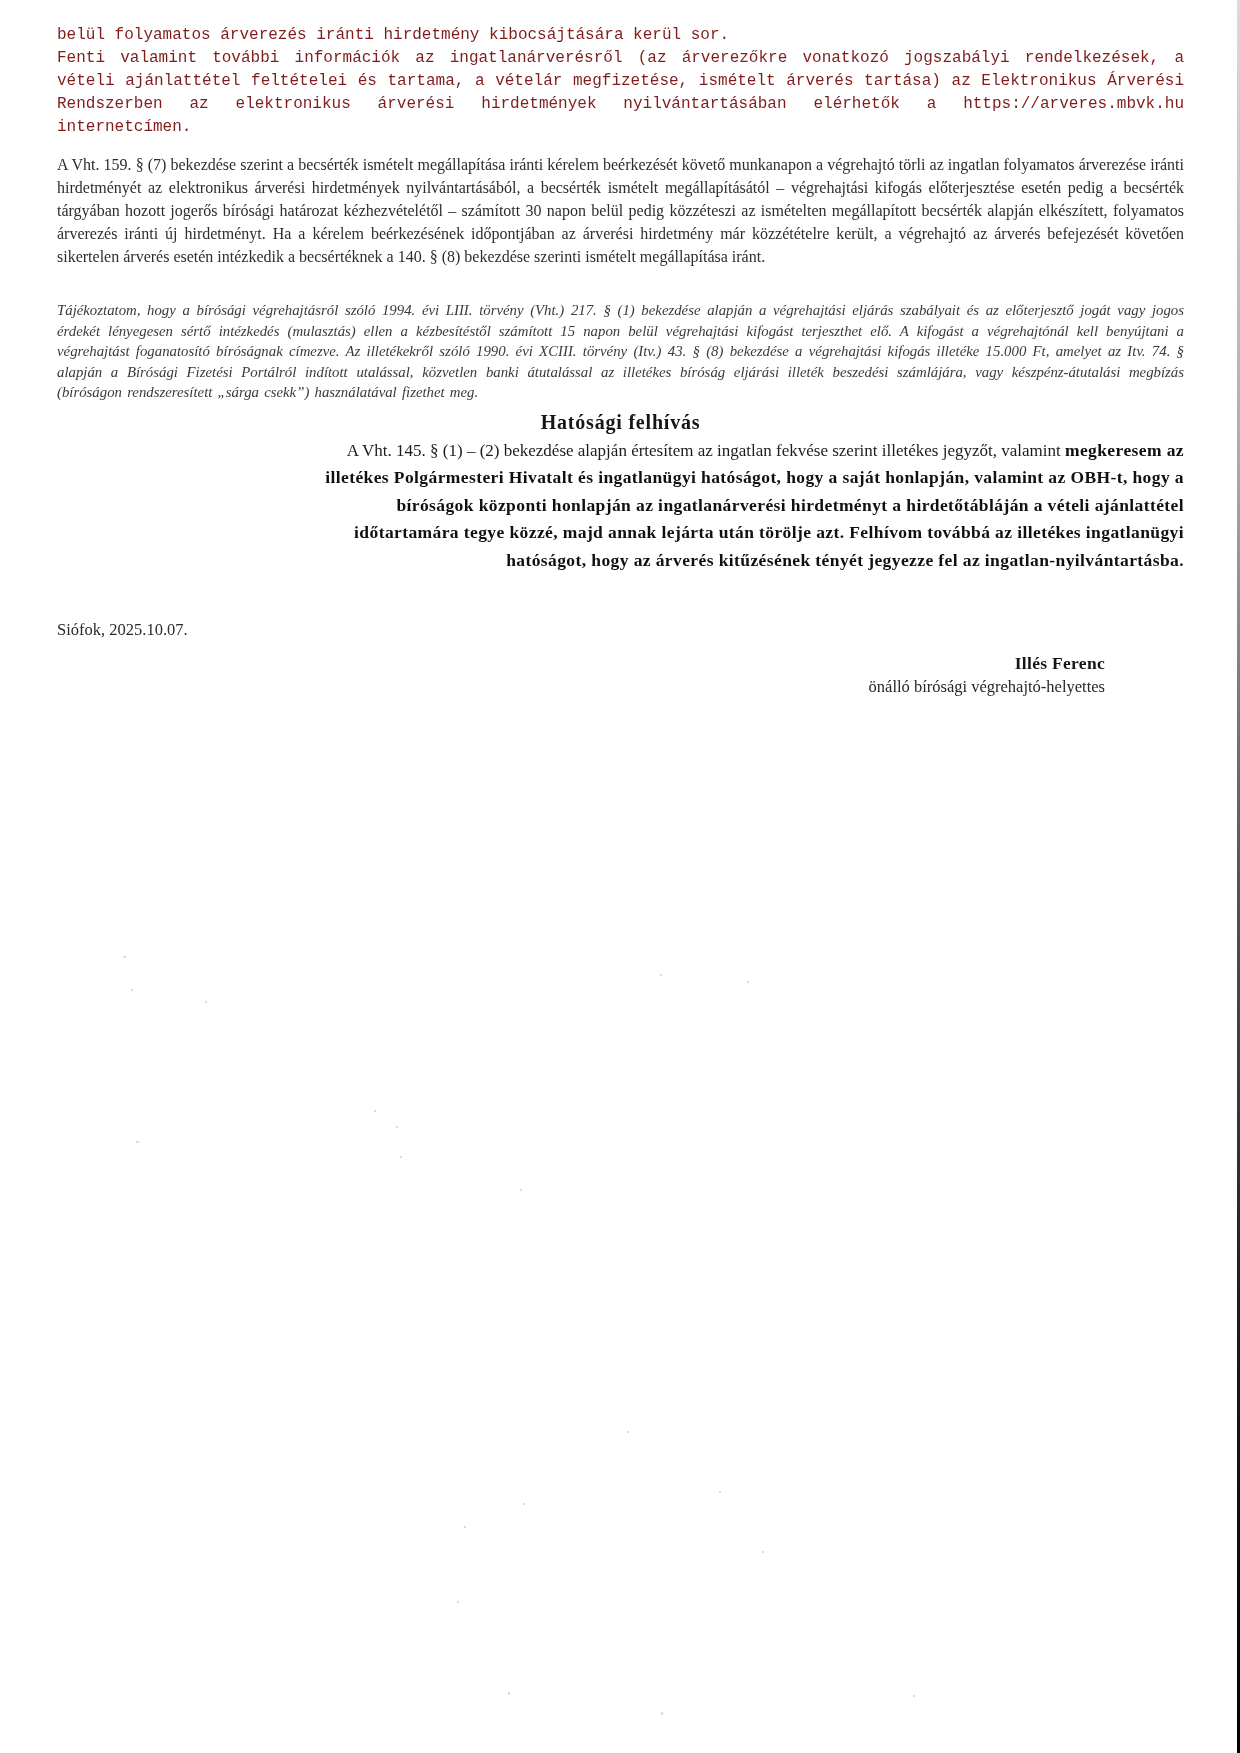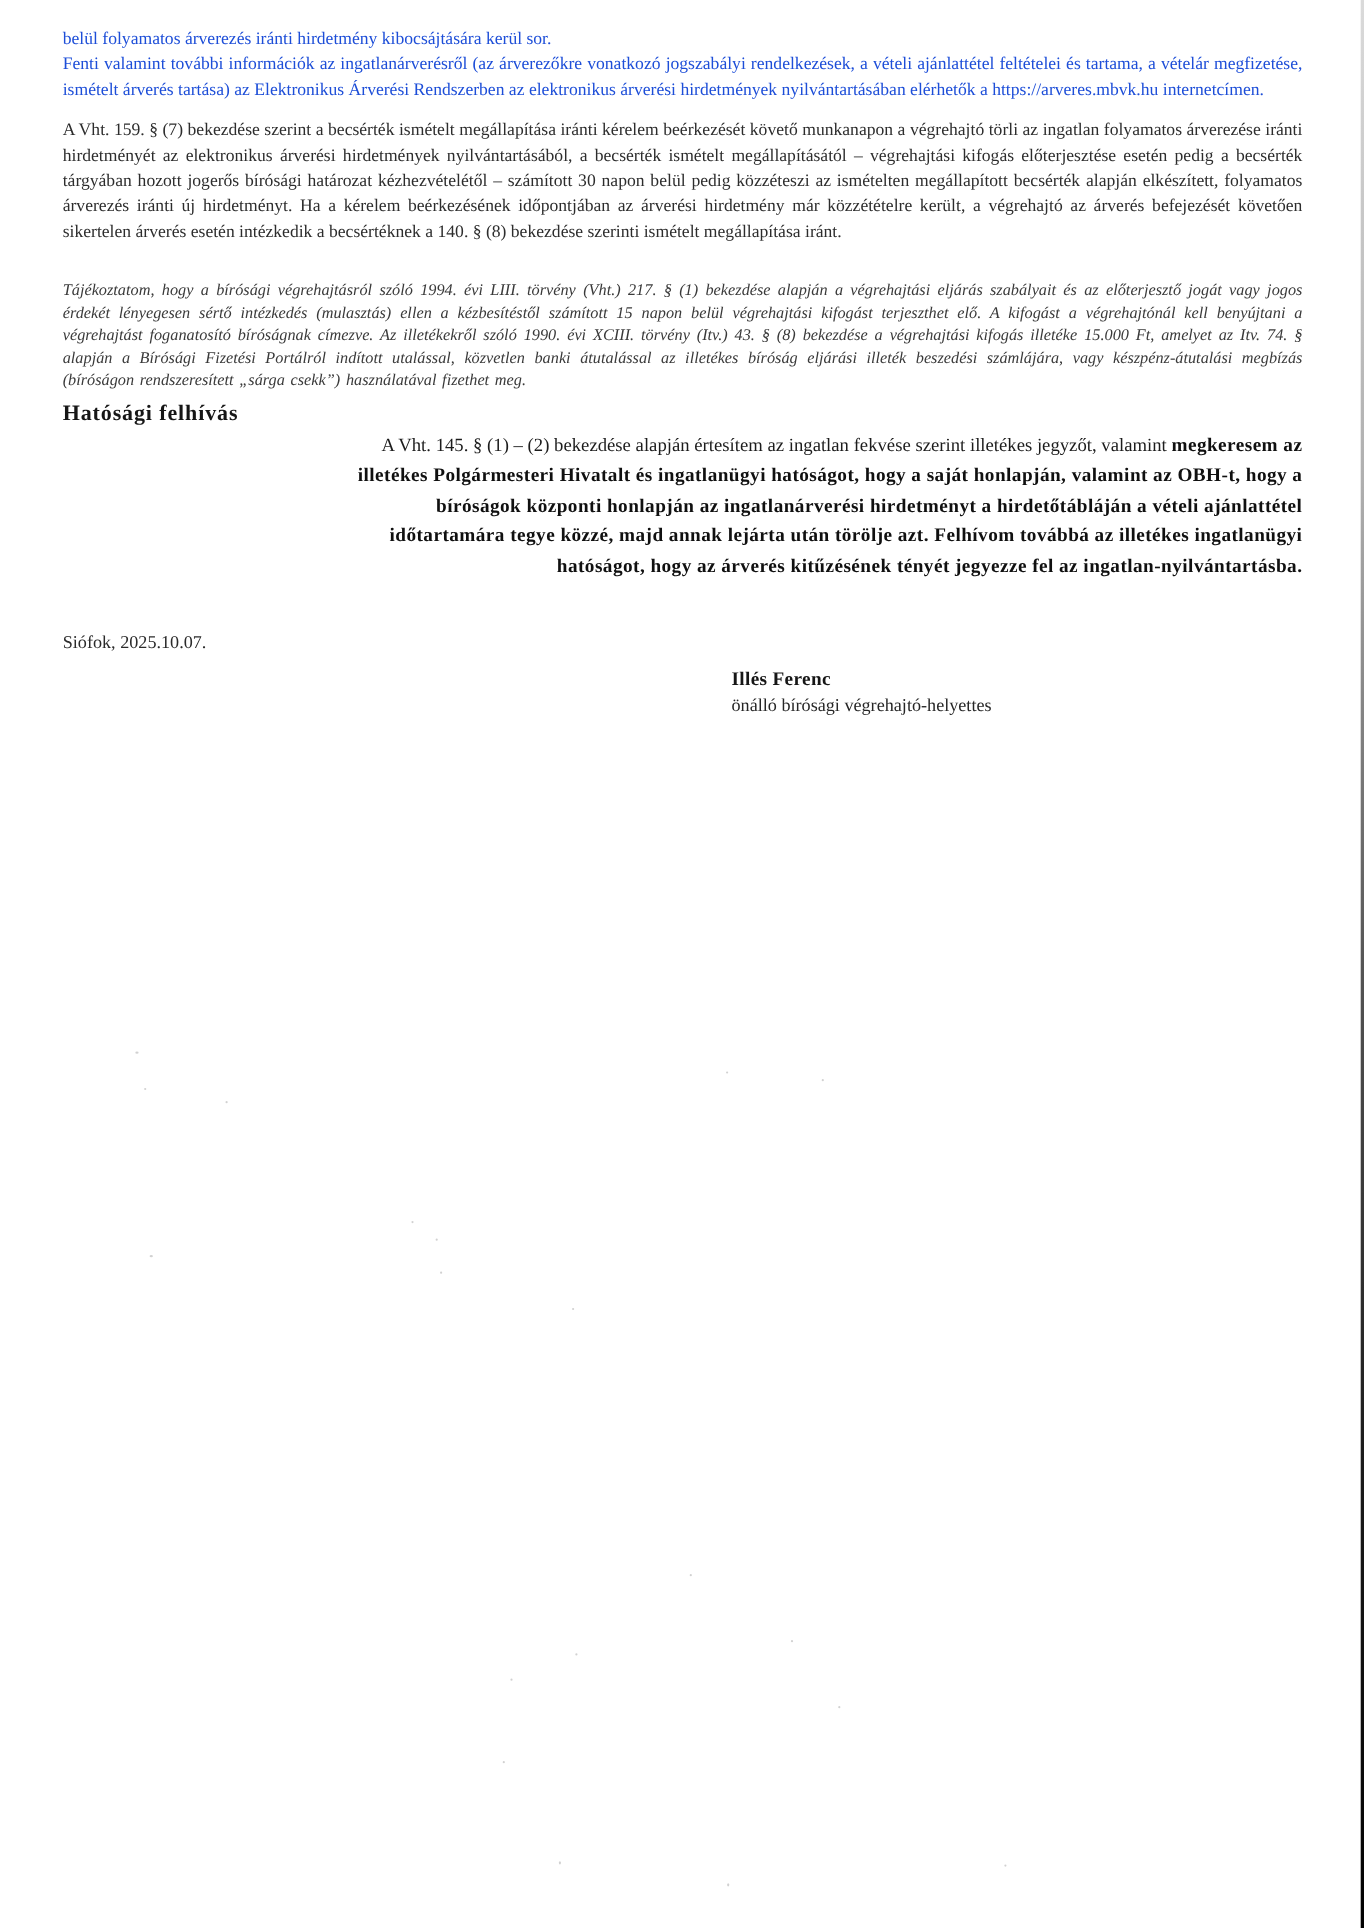--- a/index.html
+++ b/index.html
@@ -12,35 +12,36 @@
   }
   .page { position: absolute; inset: 0; background: #fff; }
   .content { padding: 24px 56px 0 57px; }
   p { margin: 0; }
 
   .body-text {
     font-size: 16px;
     line-height: 23px;
     text-align: justify;
   }
-  .intro { color: #1d4ed8; }
+  .intro { color: #7f1d1d; font-family: Liberation Mono, monospace; }
   .vht159 { margin-top: 14px; color: #2d2d2d; }
 
   .italic-note {
     margin-top: 32px;
     font-style: italic;
     font-size: 14.8px;
     line-height: 20.5px;
     color: #3a3a3a;
     text-align: justify;
     word-spacing: 1.5px;
   }
 
   .heading {
     margin: 6px 0 0 0;
+    text-align: center;
     font-size: 20px;
     font-weight: bold;
     letter-spacing: 0.8px;
     color: #161616;
     line-height: 26px;
   }
 
   .authority {
     margin-top: 2px;
     font-size: 17px;
@@ -61,21 +62,21 @@
     margin-top: 44px;
     font-size: 16.5px;
     color: #2a2a2a;
     line-height: 23px;
   }
 
   .signature {
     margin-top: 10px;
     margin-left: 608px;
     width: 440px;
-    text-align: left;
+    text-align: right;
   }
   .signature .name {
     font-weight: bold;
     font-size: 17.5px;
     color: #161616;
     line-height: 24px;
     letter-spacing: 0.3px;
   }
   .signature .title {
     font-size: 16.5px;

